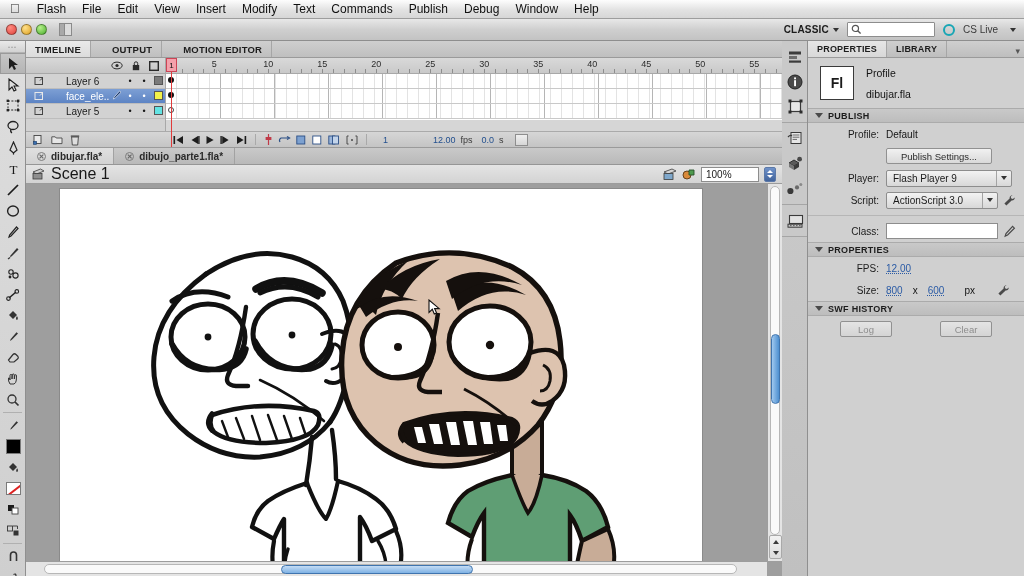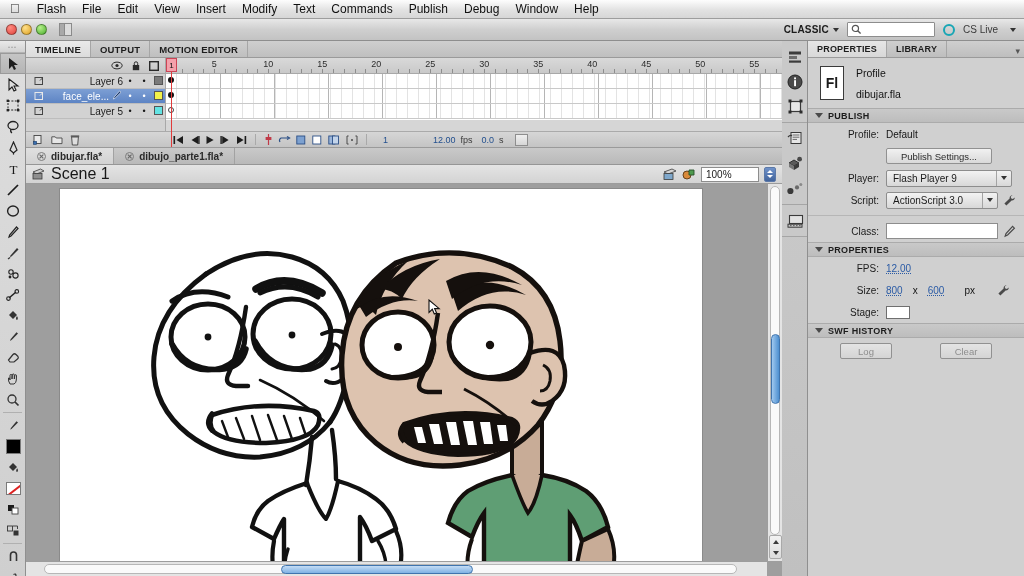--- a/index.html
+++ b/index.html
@@ -64,32 +64,32 @@
   .swatch-blk { width:15px;height:15px;background:#000;border:1px solid #7a7a7a; }
   .swatch-none { width:15px;height:13px;background:#fff;border:1px solid #7a7a7a; position:relative; overflow:hidden;}
   .swatch-none:after{content:"";position:absolute;left:-2px;top:5px;width:22px;height:1.5px;background:#d22;transform:rotate(-38deg);}
 
   
   .timeline {
     position:absolute; left:26px; top:41px; width:756px; height:107px;
     background:#d4d4d4; border-bottom:1px solid #9a9a9a;
   }
   .tl-tabs { height:17px; background:linear-gradient(#cfcfcf,#bfbfbf); display:flex; align-items:stretch;
-             border-bottom:1px solid #9a9a9a; }
+             border-bottom:1px solid #9a9a9a;gap:12px; }
   .tl-tab { padding:0 9px; font-size:9.5px; font-weight:bold; letter-spacing:.2px; display:flex;align-items:center;
             color:#1d1d1d; border-right:1px solid #a6a6a6; }
   .tl-tab.active { background:linear-gradient(#eaeaea,#dcdcdc); }
   .tl-body { position:relative; height:89px; background:#cfcfcf; display:flex; }
   .layers-col { width:140px; background:#d2d2d2; border-right:1px solid #a8a8a8; }
   .lay-head { height:16px; background:linear-gradient(#d8d8d8,#c6c6c6); border-bottom:1px solid #a8a8a8;
               display:flex; align-items:center; justify-content:flex-end; padding-right:6px; gap:9px;}
   .lay-head svg { display:block; }
   .lay-row { height:15px; display:flex; align-items:center; border-bottom:1px solid #bdbdbd; padding-left:8px; font-size:10px;}
   .lay-row.sel { background:linear-gradient(#7d9fd4,#5d84c4); color:#fff; }
-  .lay-name { flex:1; padding-left:4px; white-space:nowrap; overflow:hidden;text-align:right; }
+  .lay-name { flex:1; padding-left:22px; white-space:nowrap; overflow:hidden; }
   .dotcol { width:14px; text-align:center; font-size:9px; }
   .layicon { width:9px;height:9px;border:1px solid #555; display:inline-block; }
   .lay-tools { position:absolute; left:0; bottom:0; width:140px; height:16px; background:linear-gradient(#d6d6d6,#c4c4c4);
                border-top:1px solid #aaa; display:flex; align-items:center; gap:7px; padding-left:7px;}
 
   .frames-col { flex:1; position:relative; background:#d6d6d6; overflow:hidden; }
   .ruler { height:16px; background:linear-gradient(#d9d9d9,#c9c9c9); border-bottom:1px solid #a8a8a8; position:relative; }
   .ruler .num { position:absolute; top:1px; font-size:9px; color:#2c2c2c; transform:translateX(-50%); }
   .ruler .tick { position:absolute; bottom:0; width:1px; height:4px; background:#8d8d8d; }
   .frames-grid { position:relative; height:46px; background:
@@ -166,21 +166,21 @@
   
   .props { position:absolute; left:808px; top:41px; width:216px; height:535px;
            background:#d0d0d0; }
   .pr-tabs { height:17px; background:linear-gradient(#cfcfcf,#bebebe); border-bottom:1px solid #9a9a9a;
              display:flex; align-items:stretch; position:relative;}
   .pr-tab { padding:0 9px; font-size:9px; font-weight:bold; display:flex;align-items:center; color:#1d1d1d;
             border-right:1px solid #a6a6a6; letter-spacing:.2px;}
   .pr-tab.active { background:linear-gradient(#e6e6e6,#d8d8d8); }
   .pr-menu { position:absolute; right:4px; top:5px; color:#555; font-size:9px; }
   .pr-doc { display:flex; align-items:center; gap:12px; padding:8px 10px 8px 12px; }
-  .fl-icon { width:24px; height:34px; background:#fff; border:1px solid #3a3a3a;
+  .fl-icon { width:34px; height:34px; background:#fff; border:1px solid #3a3a3a;
              display:flex; align-items:center; justify-content:center; font-size:14px; font-weight:bold; color:#1a1a1a;}
   .pr-doc-txt div { font-size:10.5px; color:#131313; }
   .pr-doc-txt div + div { margin-top:9px; }
   .sect-head { height:15px; background:linear-gradient(#c9c9c9,#bdbdbd); border-top:1px solid #ababab;
                border-bottom:1px solid #ababab; display:flex; align-items:center; gap:5px; padding-left:7px;
                font-size:9px; font-weight:bold; letter-spacing:.3px; color:#1c1c1c;}
   .tri { width:0;height:0;border-left:4px solid transparent;border-right:4px solid transparent;border-top:5px solid #4a4a4a;}
   .row { display:flex; align-items:center; min-height:22px; padding:1px 8px 1px 0; }
   .rl { width:78px; text-align:right; padding-right:7px; font-size:10px; color:#1b1b1b; }
   .rv { font-size:10px; color:#131313; }
@@ -942,24 +942,20 @@
     <div class="row">
       <span class="rl">Size:</span>
       <span class="numlink">800</span>
       <span class="rv" style="padding:0 10px">x</span>
       <span class="numlink">600</span>
       <span class="rv" style="padding-left:20px">px</span>
       <svg class="wrench" style="margin-left:22px" viewBox="0 0 13 13">
         <path d="M9.6 1.2 Q6.4 1.4 6.6 4.4 L1.4 9.6 L3.4 11.6 L8.6 6.4 Q11.6 6.6 11.8 3.4 L9.8 5 L8 4.2 L7.8 2.4 Z" fill="#4a4a4a"></path>
       </svg>
     </div>
-    <div class="row">
-      <span class="rl">Stage:</span>
-      <div class="stageswatch"></div>
-    </div>
 
     <div class="sect-head">
       <i class="tri"></i>
       <span>SWF HISTORY</span>
     </div>
     <div class="hist-btns">
       <div class="btn dim">Log</div>
       <div class="btn dim">Clear</div>
     </div>
   </div>

